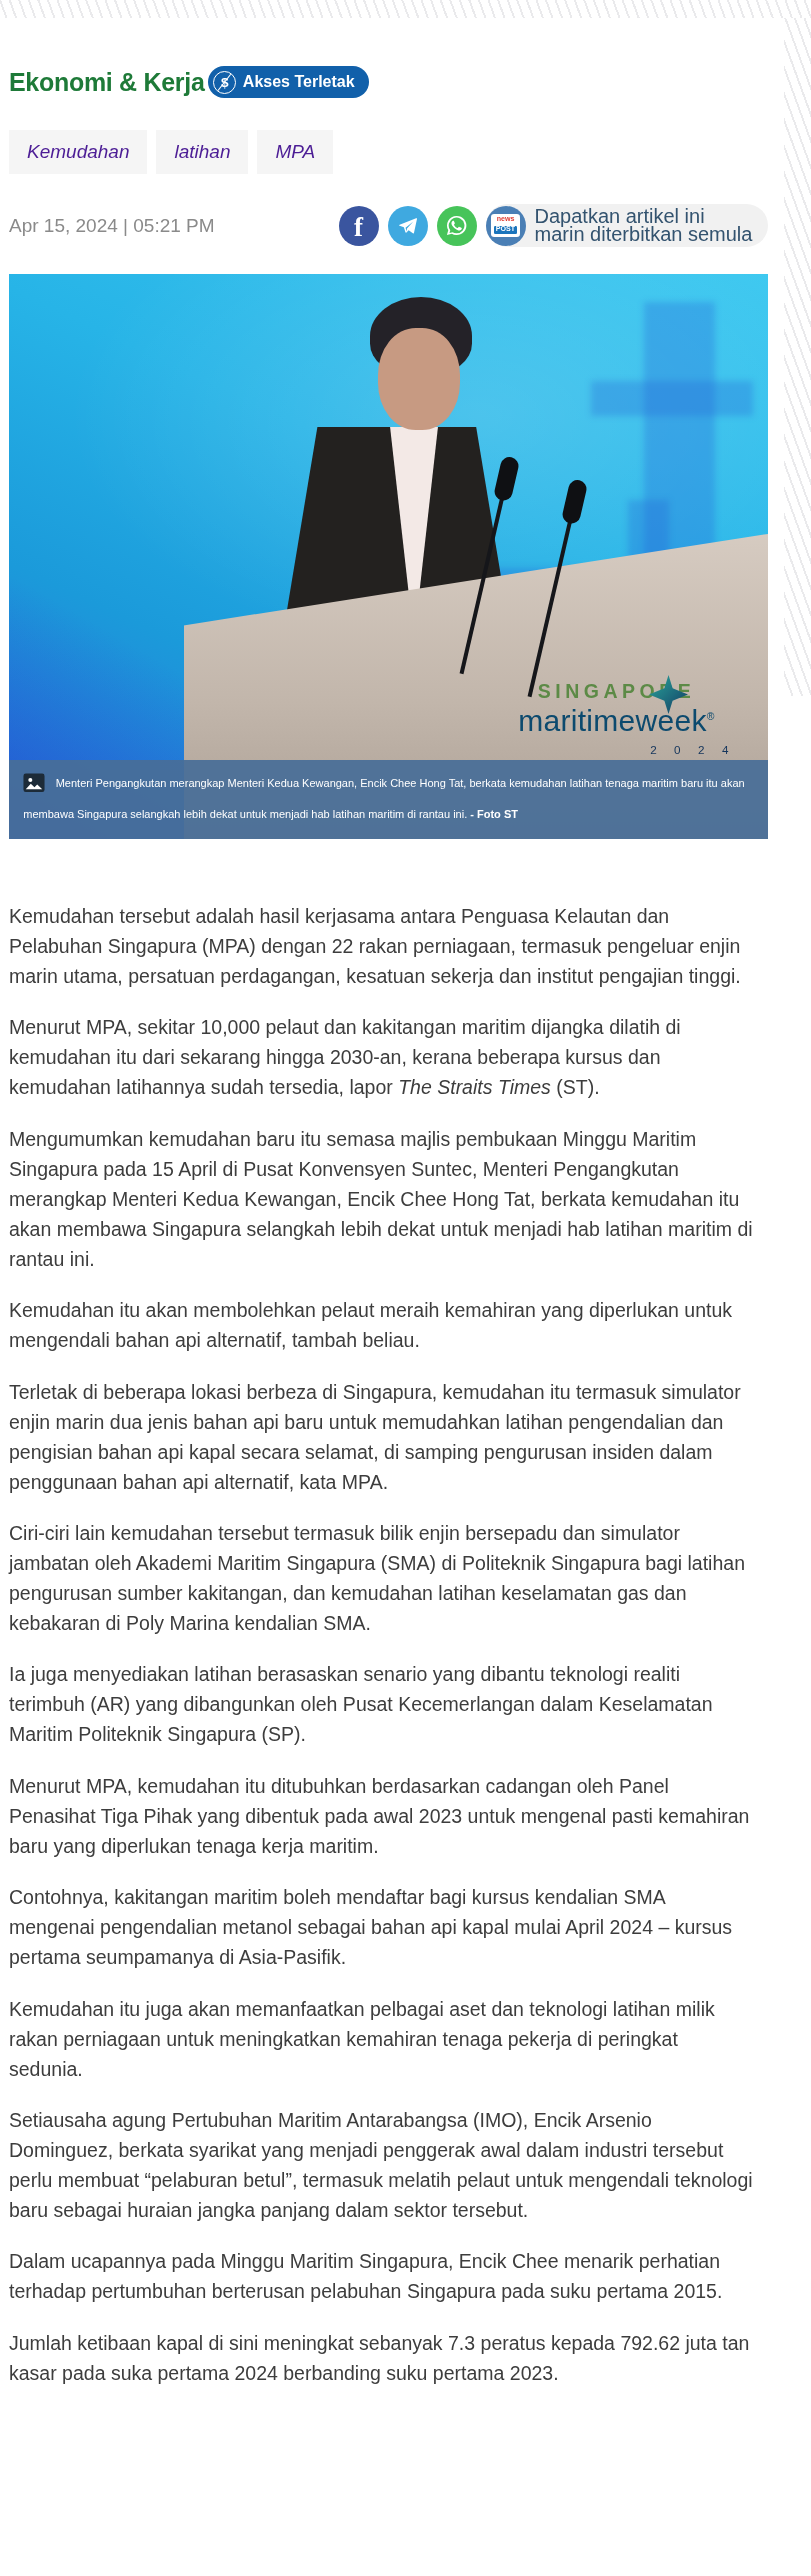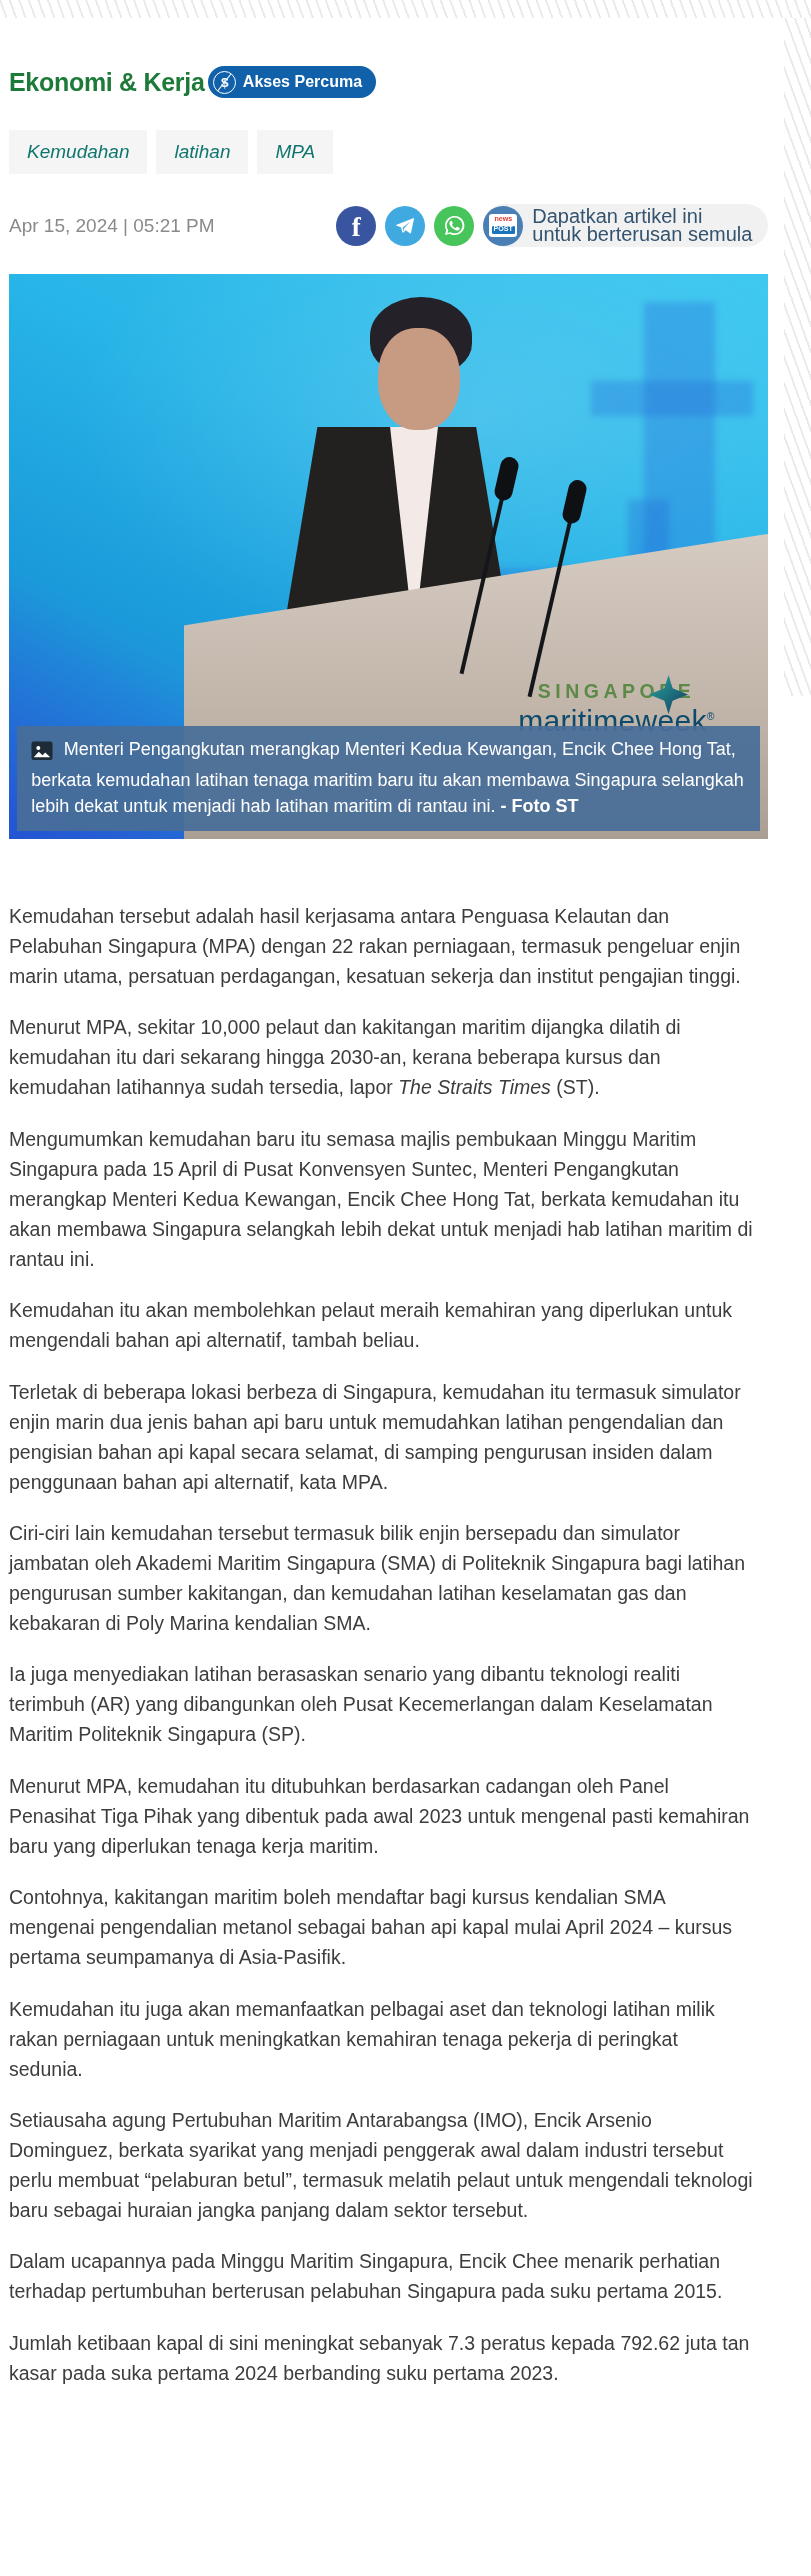--- a/index.html
+++ b/index.html
@@ -29,21 +29,21 @@
     display:flex; align-items:center; justify-content:center; font-size:13.6px; font-weight:700; overflow:hidden;
   }
   .dollar::after { content:""; position:absolute; width:1.3px; height:28.5px; background:#fff; transform:rotate(38deg); }
   h1 {
     font-family:"Liberation Serif", serif; font-weight:700; color:#141414;
     font-size:48px; line-height:1.05; margin:18px 0 0; max-width:597px; letter-spacing:-0.6px;
   }
   
   .tags { margin-top:32px; display:flex; gap:9px; }
   .tag {
-    background:#f5f5f5; padding:11px 18px; font-style:italic; font-size:19px; color:#0f766e;
+    background:#f5f5f5; padding:11px 18px; font-style:italic; font-size:19px; color:#4c1d95;
     text-decoration:none; display:inline-block;
   }
   
   .meta-row { margin-top:30px; display:flex; justify-content:space-between; align-items:center; width:759px; }
   .date { font-size:19px; color:#8a8a8a; }
   .share-row { display:flex; gap:9px; align-items:center; }
   .circ { width:40px; height:40px; border-radius:50%; display:flex; align-items:center; justify-content:center; flex:0 0 auto; cursor:pointer; }
   .fb { background:#3a559f; }
   .fb span { font-family:"Liberation Serif",serif; color:#fff; font-size:27px; font-weight:700; margin-top:3.9px; }
   .tg { background:#3fa9e0; }
@@ -81,40 +81,40 @@
     background:linear-gradient(180deg, #d6cbc1 0%, #c2b6ab 55%, #ab9f94 100%);
     clip-path:polygon(0 30%, 100% 0, 100% 100%, 0 100%); }
   .mw { position:absolute; right:28.5px; bottom:83px; width:246px; text-align:center; }
   .mw-top { color:#5c8a46; letter-spacing:4.5px; font-size:19.5px; font-weight:600; }
   .mw-main { position:relative; color:#0c4a6e; font-size:30px; letter-spacing:0.3px; margin-top:1.3px; }
   .mw-main sup { font-size:10.4px; }
   .mw-star { position:absolute; right:51px; top:-30px; width:41px; height:41px; }
   .mw-year { color:#14355c; font-size:11.7px; letter-spacing:7.1px; text-align:right; margin-top:5.2px; padding-right:3.9px; }
   .caption {
     position:absolute; left:0; right:0; bottom:0; background:rgba(72,110,152,0.93);
-    color:#fff; font-size:18px; line-height:26px; padding:10.4px 14.3px 11.7px; margin:8px;
+    color:#fff; font-size:11px; line-height:26px; padding:10.4px 14.3px 11.7px; margin:0;
   }
   .cap-icon { display:inline-block; vertical-align:-5.2px; margin-right:10.4px; }
   .caption b { font-weight:700; }
   
   article { margin-top:62px; max-width:746px; font-size:19.5px; line-height:30px; color:#3d3d3d; }
   article p { margin:0 0 21.4px; }
   article em { font-style:italic; }
 </style>
 </head>
 <body>
 
 <div class="card">
   <div class="stripe-right"></div>
 
   <div class="kicker-row">
     <a class="kicker">Ekonomi &amp; Kerja</a>
     <span class="badge">
       <span class="dollar">$</span>
-      <span>Akses Percuma</span>
+      <span>Akses Terletak</span>
     </span>
   </div>
 
 
   <div class="tags" id="tags">
       <a class="tag">Kemudahan</a>
       <a class="tag">latihan</a>
       <a class="tag">MPA</a>
     </div>
 
@@ -136,21 +136,21 @@
       </a>
       <a class="repub">
         <span class="circ np">
           <span class="np-box">
             <span class="np-news">news</span>
             <span class="np-post">POST</span>
           </span>
         </span>
         <span class="repub-text">
           <div>Dapatkan artikel ini</div>
-          <div>untuk berterusan semula</div>
+          <div>marin diterbitkan semula</div>
         </span>
       </a>
     </div>
   </div>
 
   <figure class="hero" style="margin-left:0">
     <div class="hero-bg"></div>
     <div class="crane c1"></div>
     <div class="crane c2"></div>
     <div class="crane c3"></div>

